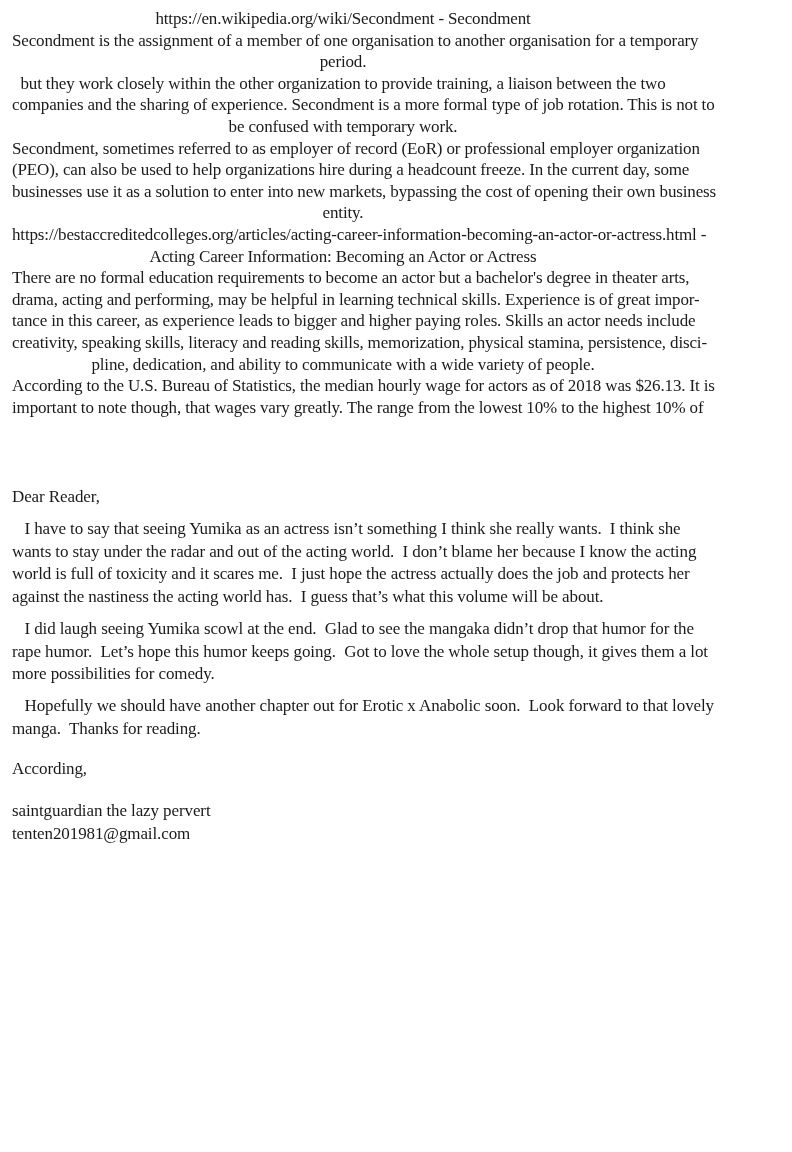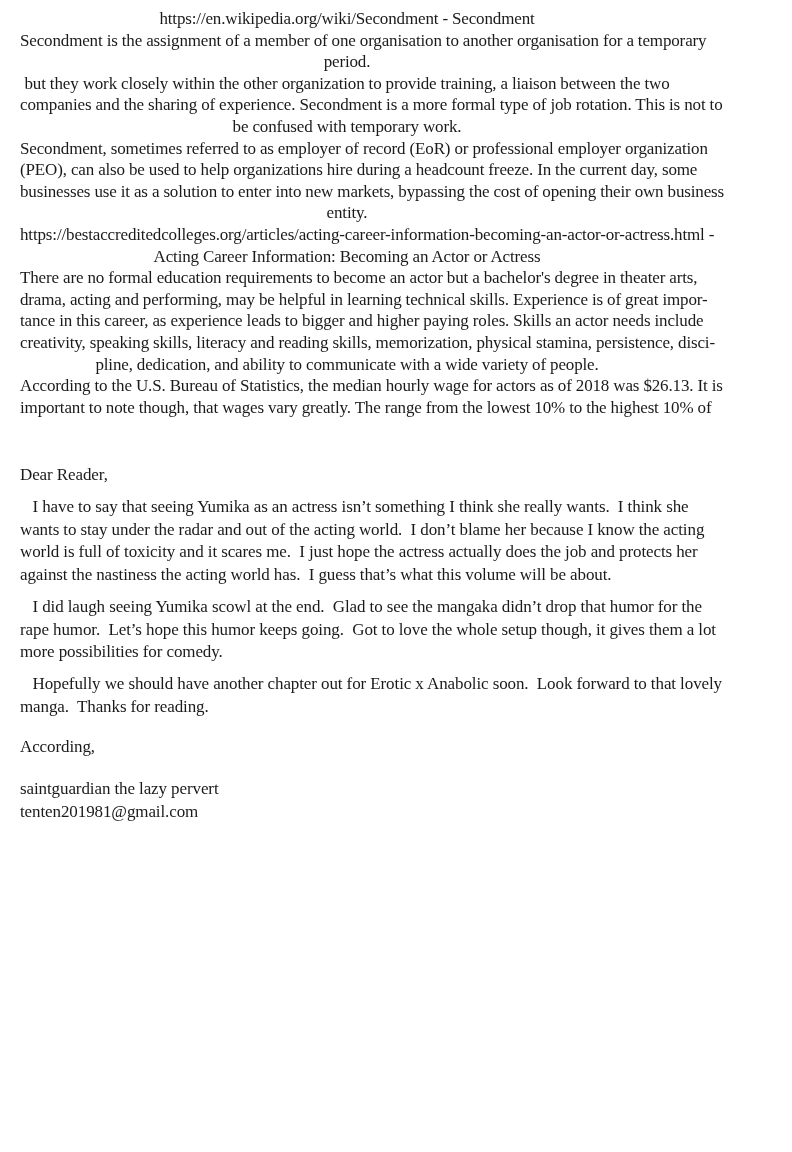--- a/index.html
+++ b/index.html
@@ -11,21 +11,21 @@
     width: 792px;
     height: 1152px;
     overflow: hidden;
     font-family: "Liberation Serif", "DejaVu Serif", serif;
     color: #1a1a1a;
   }
   .page {
     box-sizing: border-box;
     width: 684px;
     height: 1152px;
-    padding: 8px 10px 0 20px;
+    padding: 8px 10px 0 12px;
   }
   
   .sources {
     text-align: center;
     font-size: 17px;
     line-height: 21.6px;
     letter-spacing: -0.15px;
   }
   .sources .line {
     white-space: pre;
@@ -33,21 +33,21 @@
   
   .letter {
     font-size: 17px;
     line-height: 22.7px;
     letter-spacing: -0.1px;
     text-align: left;
   }
   .letter .line {
     white-space: pre;
   }
-  .salutation { margin-top: 46px; }
+  .salutation { margin-top: 68px; }
   .para       { margin-top: 9px; }
   .closing    { margin-top: 18px; }
   .signature-block { margin-top: 19px; }
 </style>
 </head>
 <body>
 
 <div class="page">
 
   <div class="sources">

